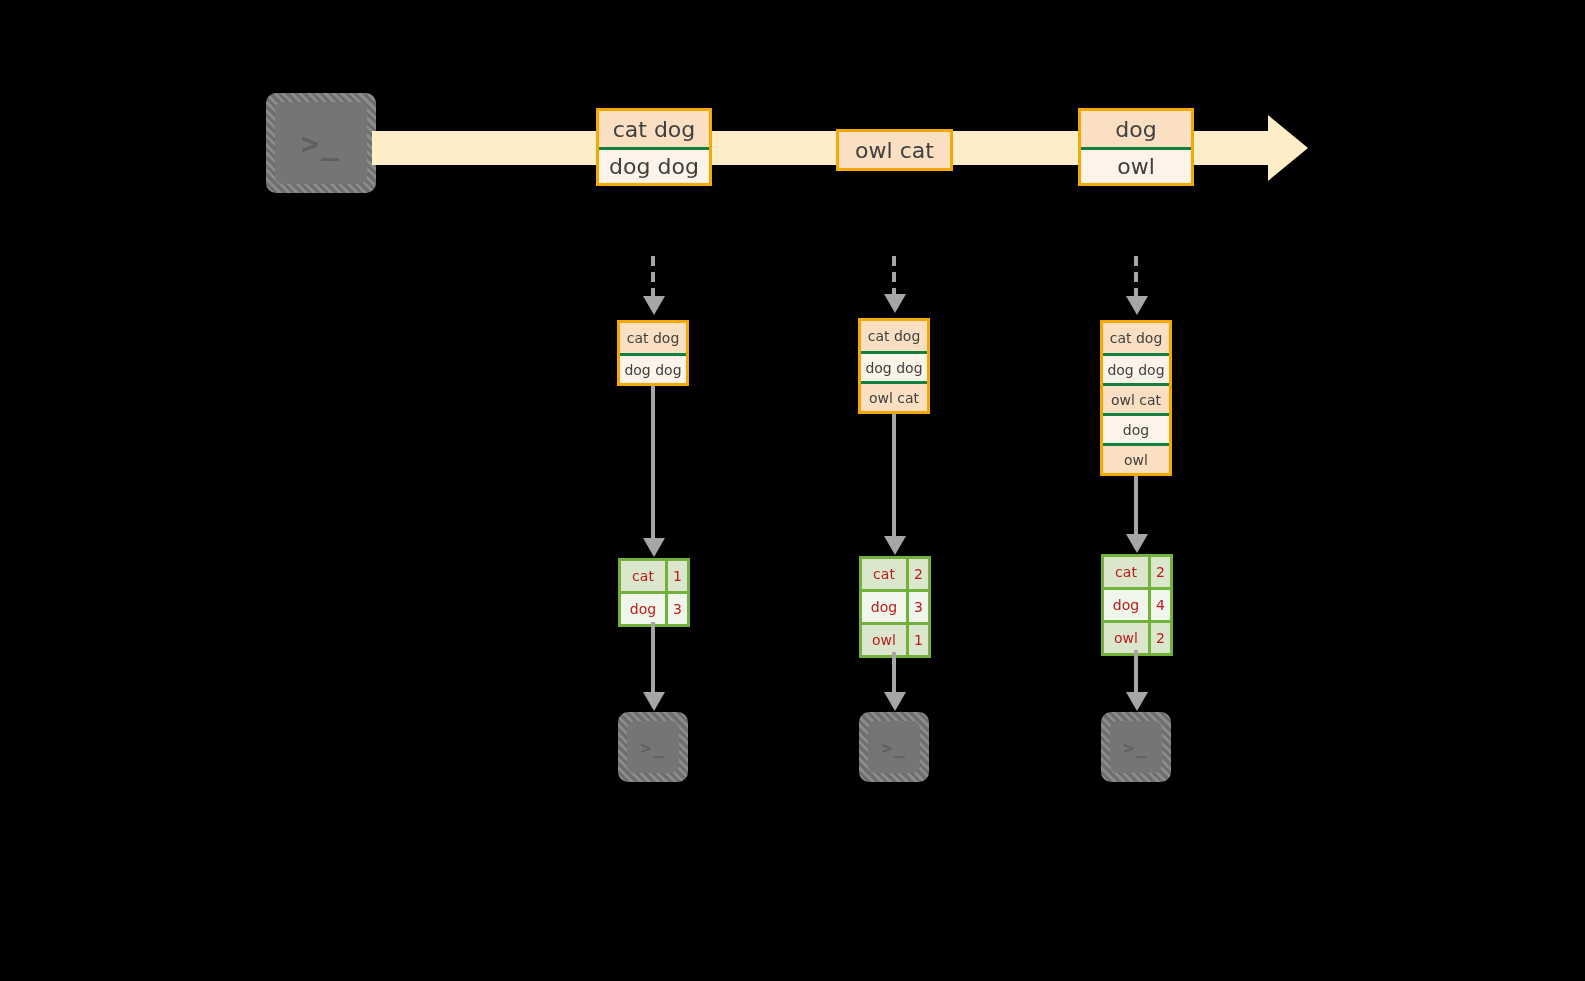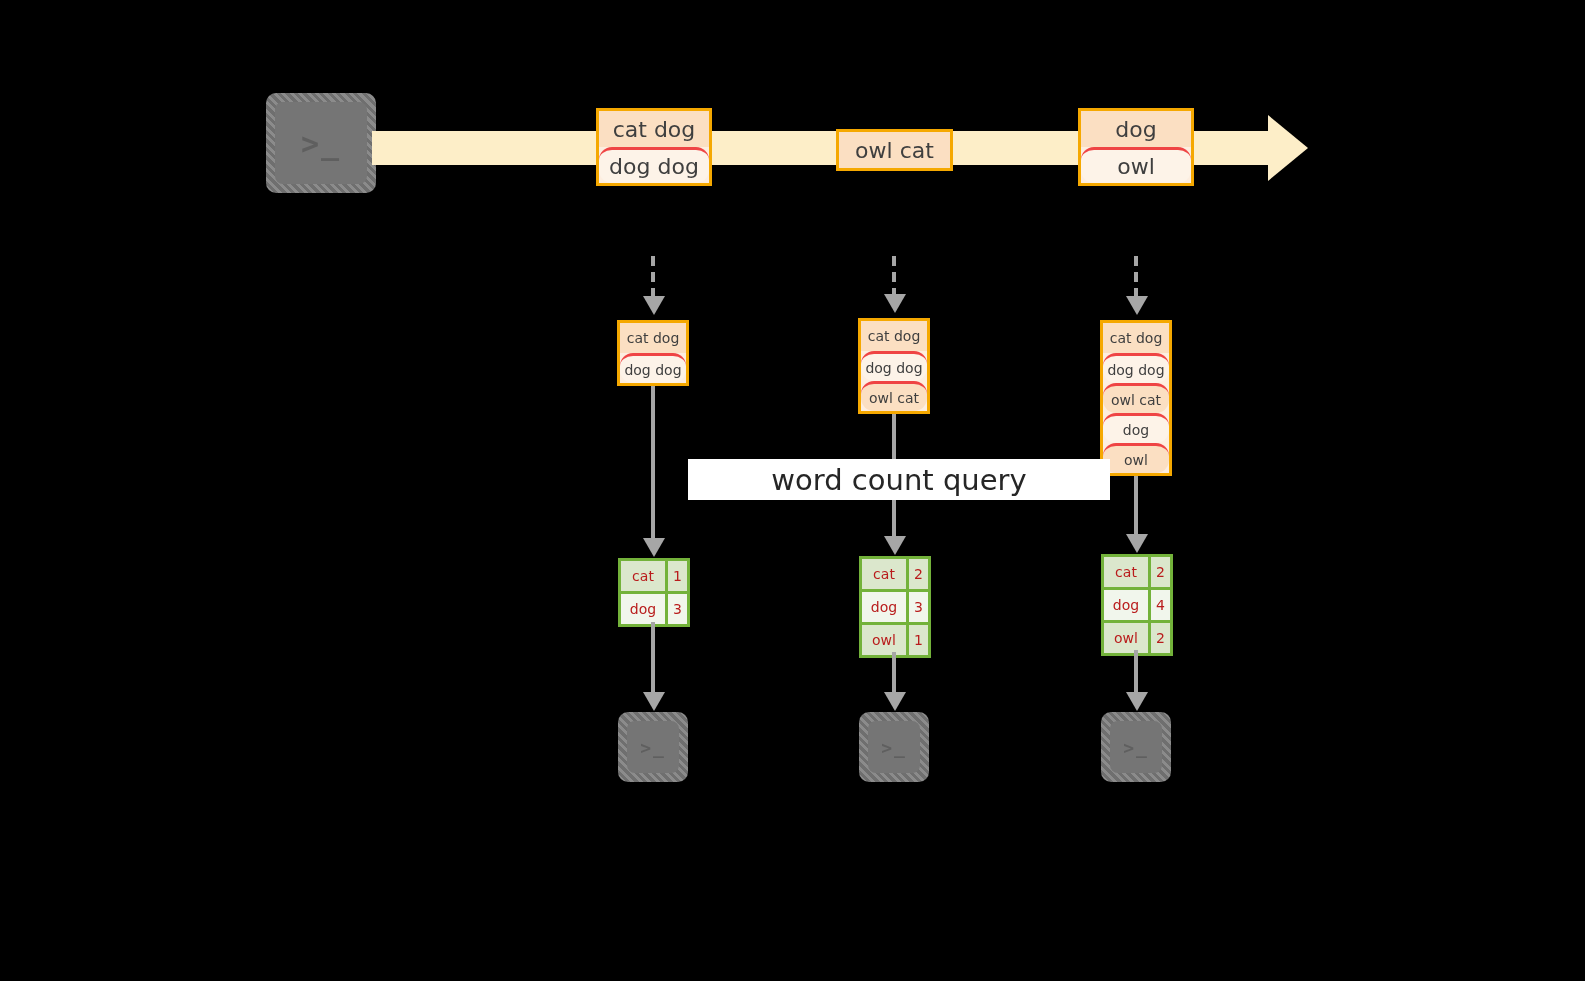--- a/index.html
+++ b/index.html
@@ -73,21 +73,21 @@
   .obox .row {
     box-sizing: border-box;
     display: flex;
     align-items: center;
     justify-content: center;
     color: #3f3f3f;
     white-space: nowrap;
   }
   .obox .row.shade { background: #fbdfc2; }
   .obox .row.plain { background: #fdf3e8; }
-  .obox .row + .row { border-top: 3px solid #ef4444; border-radius: 13px; }
+  .obox .row + .row { border-top: 3px solid #15803d; }
 
   .obox.big .row { height: 36px; font-size: 22px; }
   .obox.mini .row { height: 30px; font-size: 14px; }
 
   
   .gtable {
     position: absolute;
     box-sizing: border-box;
     border: 3px solid #73b23a;
     background: #eef4e8;
@@ -270,15 +270,14 @@
 
   <div class="conn" style="left:1134px; top:650px; height:45px;"></div>
   <div class="arrowhead" style="left:1126px; top:692px;"></div>
 
   <div class="term small" style="left:1101px; top:712px;">
     <div class="term-inner">
       <div class="term-prompt">&gt;_</div>
     </div>
   </div>
 
-  <div class="qlabel" style="left:688px; top:459px; width:422px; height:41px;">word count query</div>
 
 </div>
 
 </body></html>

